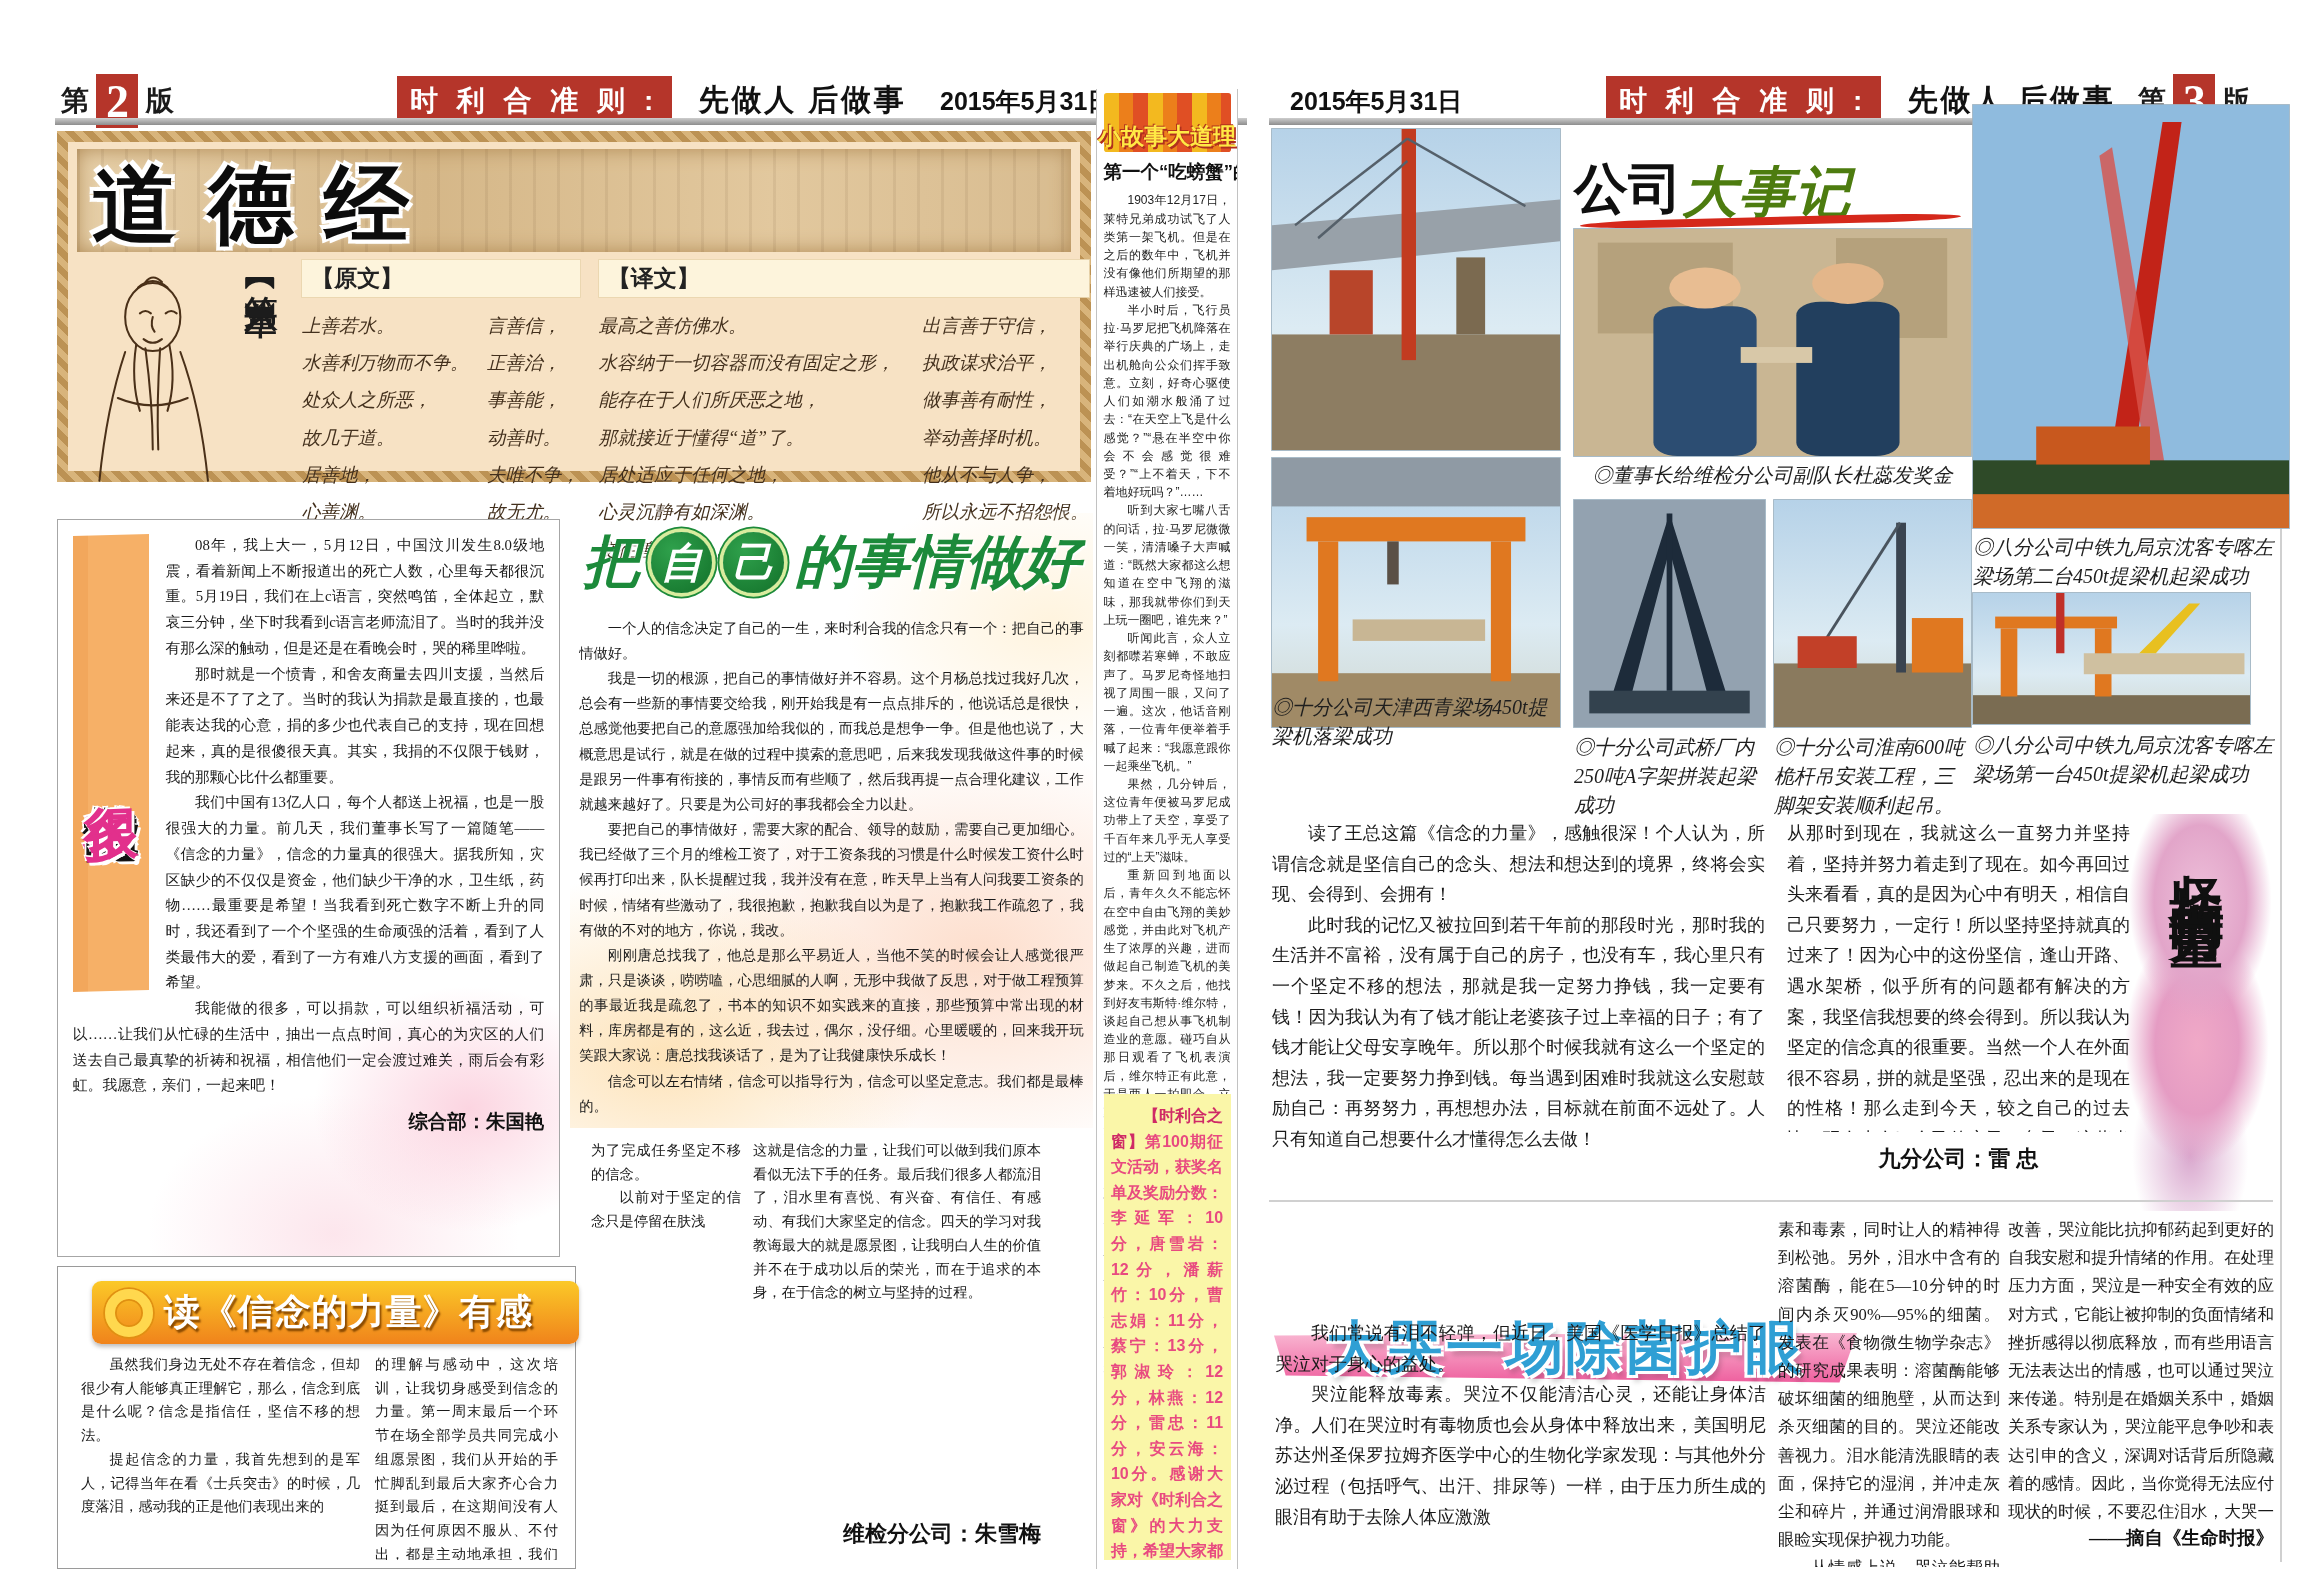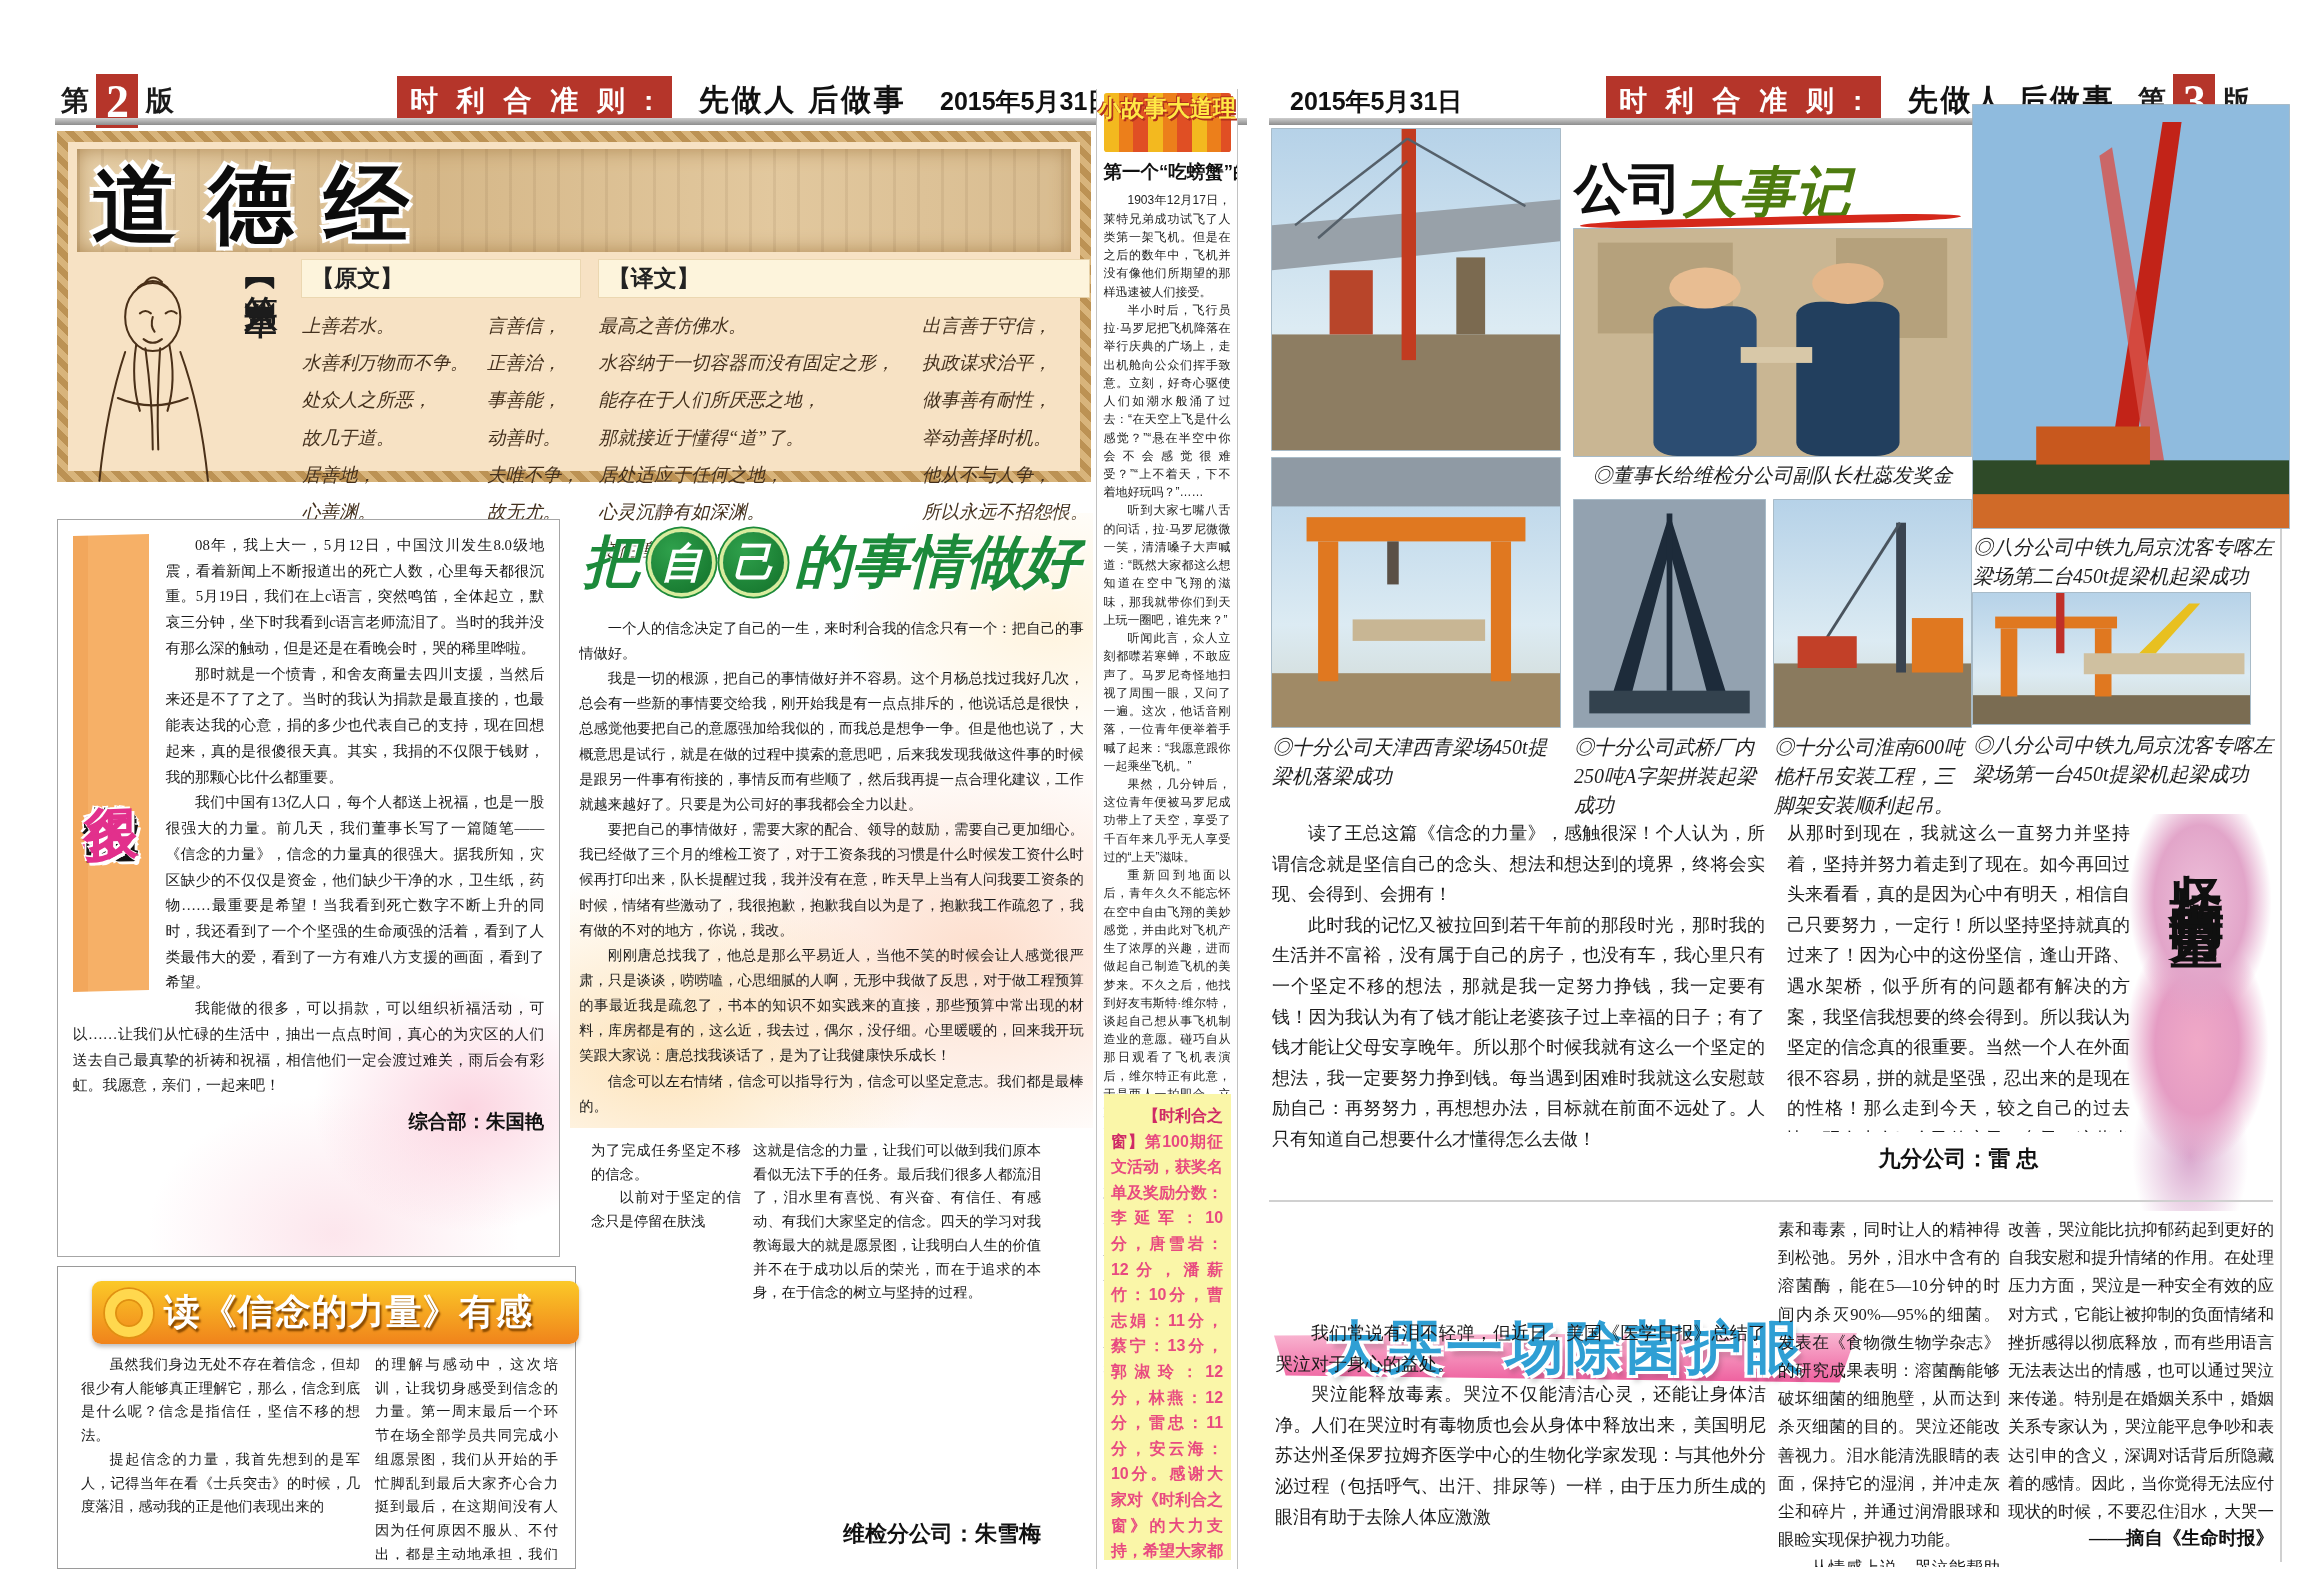--- a/index.html
+++ b/index.html
@@ -45,21 +45,21 @@
   .ownart p{font-size:14.3px;line-height:1.76;text-align:justify;text-indent:2em;margin:0}
   
   .frame{border:1.8px solid #9a9a9a}
   .bbanner{background:linear-gradient(180deg,#fbc928,#f0831b);border-radius:9.2px;display:flex;align-items:center;padding:5.5px 13px;box-shadow:0 2.8px 4.6px rgba(0,0,0,.25)}
   .ring{width:28px;height:28px;border-radius:50%;border:10px solid #ffd84e;box-shadow:0 0 0 1.8px #e09012,inset 0 0 0 1.8px #e09012;margin-right:11px;flex:none}
   .bbanner .t{font-size:36px;font-weight:900;color:#fff;font-family:"Liberation Sans",sans-serif;letter-spacing:0.9px;text-shadow:1.8px 2.8px 1.8px #8a4a00}
   .col{position:absolute;overflow:hidden}
   .col p{font-size:14.3px;line-height:1.66;text-align:justify;text-indent:2em;margin:0}
   
   .story{box-sizing:border-box;border-left:0.9px solid #c2c2c2;border-right:0.9px solid #c2c2c2;padding:3.7px 6.5px;background:#fff;overflow:hidden}
-  .story-head{height:59px;background:repeating-linear-gradient(90deg,#f3b91f 0 14.8px,#ec7f1b 14.8px 29.5px,#e04f24 29.5px 44px);display:flex;align-items:flex-start;justify-content:center;border-radius:2.8px;margin-bottom:7.4px}
+  .story-head{height:59px;background:repeating-linear-gradient(90deg,#f3b91f 0 14.8px,#ec7f1b 14.8px 29.5px,#e04f24 29.5px 44px);display:flex;align-items:flex-end;justify-content:center;border-radius:2.8px;margin-bottom:7.4px}
   .story-head span{font-size:23px;font-weight:900;color:#ffe945;font-family:"Liberation Sans",sans-serif;text-shadow:1.8px 1.8px 0 #b0301e,-0.9px -0.9px 0 #b0301e;white-space:nowrap}
   .story-title{font-size:18.5px;font-weight:900;font-family:"Liberation Sans",sans-serif;margin:1.8px 0 7.4px;color:#111;white-space:nowrap}
   .story p{font-size:12px;line-height:1.52;text-align:justify;text-indent:2em;margin:0;font-family:"Liberation Sans",sans-serif;color:#222}
   .notice{position:absolute;left:6.5px;right:6.5px;bottom:9.2px;height:466px;background:#faf6a8;padding:9.2px 7.4px;box-sizing:border-box;overflow:hidden}
   .notice p{font-size:16px;line-height:1.6;color:#e84a80;font-weight:bold;text-align:justify;text-indent:2em;margin:0;font-family:"Liberation Sans",sans-serif}
   .notice .lead{color:#cf2a66}
   
   .dsj{display:flex;align-items:flex-end;position:relative}
   .dsj-black{font-size:54px;font-weight:900;color:#0f0f0f;font-family:"Liberation Sans",sans-serif;text-shadow:2.8px 2.8px 0 #fff,-2.8px -2.8px 0 #fff,2.8px -2.8px 0 #fff,-2.8px 2.8px 0 #fff;line-height:1.1}
   .dsj-red{font-size:55px;font-weight:900;color:#4d7c0f;font-style:italic;font-family:Liberation Sans, sans-serif;line-height:.92;text-shadow:1.8px 1.8px 0 rgba(255,255,255,.6);letter-spacing:1.8px}
@@ -267,21 +267,21 @@
   <svg viewBox="0 0 100 100" preserveAspectRatio="none">
     <rect x="0" y="0" width="100" height="18" fill="#8f9aa4"></rect>
     <rect x="0" y="80" width="100" height="20" fill="#a08a66"></rect>
     <rect x="12" y="22" width="76" height="9" fill="#e07820"></rect>
     <rect x="16" y="31" width="7" height="52" fill="#e07820"></rect>
     <rect x="76" y="31" width="7" height="52" fill="#e07820"></rect>
     <rect x="40" y="31" width="4" height="16" fill="#5a5046"></rect>
     <rect x="28" y="60" width="46" height="8" fill="#c8b694"></rect>
   </svg>
 </div>
-<div class="cap" style="left:1272px;top:733px;width:288px">◎十分公司天津西青梁场450t提梁机落梁成功</div>
+<div class="cap" style="left:1272px;top:693px;width:288px">◎十分公司天津西青梁场450t提梁机落梁成功</div>
 
 <div class="photo" style="left:1574px;top:229px;width:397px;height:227px">
   <svg viewBox="0 0 100 100" preserveAspectRatio="none">
     <rect x="0" y="0" width="100" height="100" fill="#c9b693"></rect>
     <rect x="6" y="6" width="34" height="40" fill="#b5a17c"></rect>
     <rect x="66" y="4" width="28" height="44" fill="#b5a17c"></rect>
     <rect x="20" y="34" width="26" height="66" rx="6" fill="#2c4d72"></rect>
     <circle cx="33" cy="26" r="9" fill="#e8bd92"></circle>
     <rect x="56" y="32" width="26" height="68" rx="6" fill="#223f5e"></rect>
     <circle cx="69" cy="24" r="9" fill="#e3b68a"></circle>

